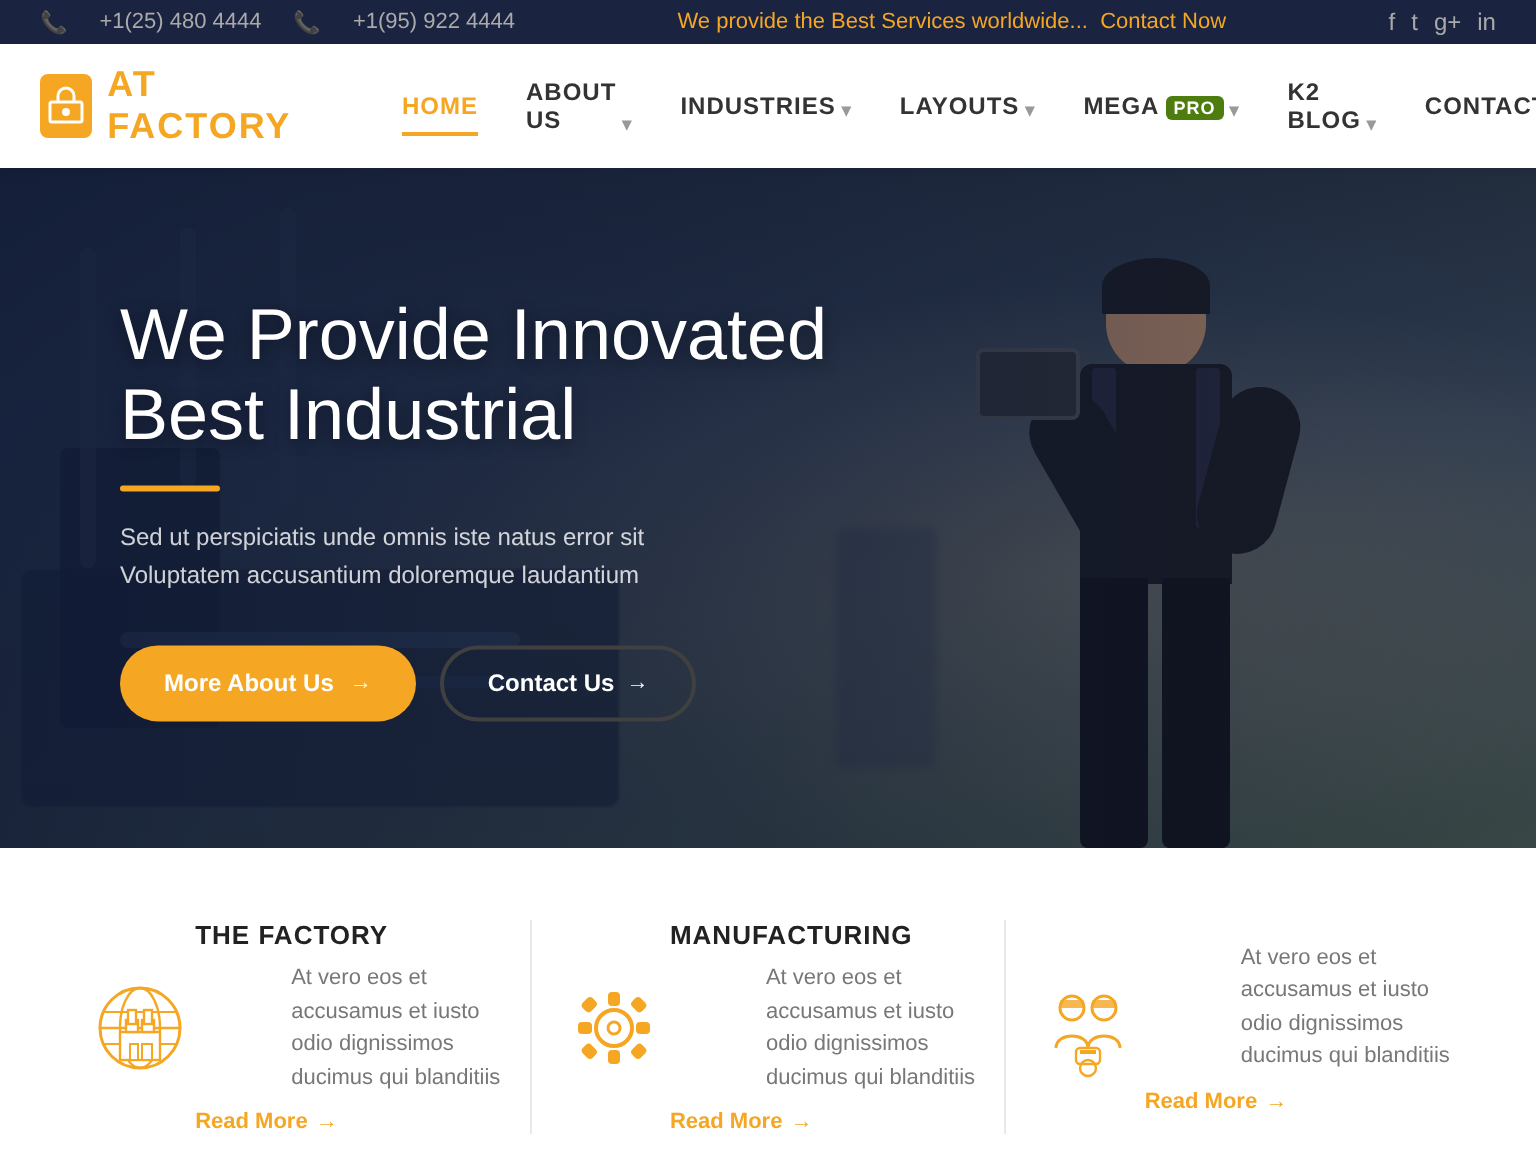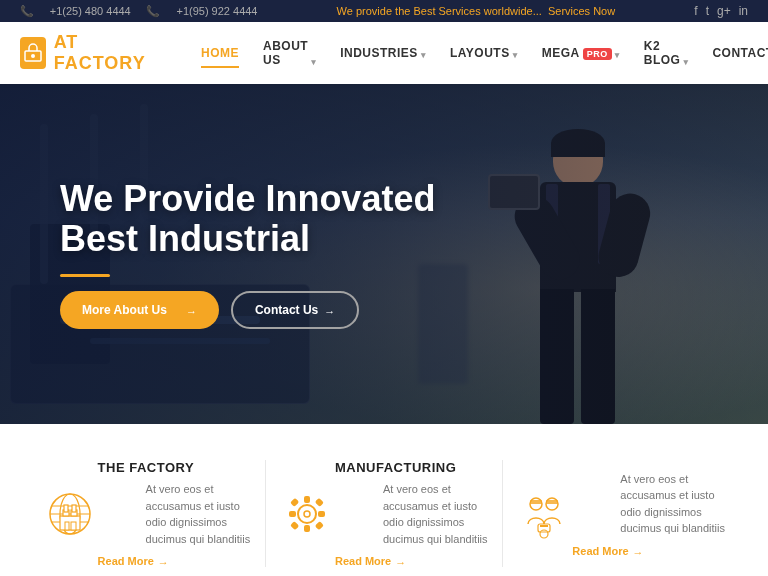--- a/index.html
+++ b/index.html
@@ -62,21 +62,21 @@
       position: relative;
     }
     .nav-item.active { color: #f5a623; }
     .nav-item.active::after {
       content: '';
       position: absolute;
       bottom: -2px; left: 10px; right: 10px;
       height: 2px; background: #f5a623;
     }
     .nav-badge {
-      background: #ef4444; color: #fff;
+      background: #4d7c0f; color: #fff;
       font-size: 9px; padding: 1px 4px;
       border-radius: 3px; font-weight: 700;
     }
     .chevron { font-size: 9px; color: #999; }
     .hamburger { font-size: 18px; color: #555; cursor: pointer; padding: 0 6px; }
 
     
     .hero {
       position: relative;
       width: 100%;
@@ -106,46 +106,46 @@
       background: 
         radial-gradient(ellipse at 70% 60%, rgba(180,160,120,0.4) 0%, transparent 50%),
         linear-gradient(180deg, #2a3540 0%, #3a4a5a 40%, #4a5a4a 100%);
     }
     .hero-content {
       position: absolute; left: 60px; top: 50%;
       transform: translateY(-50%);
       z-index: 2; color: #fff; max-width: 420px;
     }
     .hero-title {
-      font-size: 36px; font-weight: 700;
+      font-size: 36px; font-weight: 400;
       line-height: 1.1; margin-bottom: 16px;
       text-shadow: 0 2px 8px rgba(0,0,0,0.4);
     }
     .hero-divider {
       width: 50px; height: 3px;
       background: #f5a623;
       margin-bottom: 14px;
       border-radius: 2px;
     }
     .hero-text {
       font-size: 12px; color: rgba(255,255,255,0.8);
       line-height: 1.6; margin-bottom: 24px;
       max-width: 320px;
     }
     .hero-buttons { display: flex; gap: 12px; }
     .btn-primary {
       background: #f5a623; color: #fff;
       border: none; padding: 10px 22px;
       border-radius: 25px; font-size: 12px; font-weight: 600;
-      cursor: pointer; display: flex; align-items: center; gap: 19px;
+      cursor: pointer; display: flex; align-items: center; gap: 8px;
       text-transform: capitalize;
     }
     .btn-outline {
       background: transparent; color: #fff;
-      border: 2px solid #a3a3a3; padding: 10px 22px;
+      border: 2px solid #404040; padding: 10px 22px;
       border-radius: 25px; font-size: 12px; font-weight: 600;
       cursor: pointer; display: flex; align-items: center; gap: 6px;
     }
     .btn-arrow { font-size: 11px; }
 
     
     .services {
       background: #fff;
       padding: 36px 40px 30px;
       display: flex;
@@ -183,21 +183,21 @@
 
 <div class="top-bar">
   <div class="top-bar-left">
     <span>📞</span>
     <span>+1(25) 480 4444</span>
     <span>📞</span>
     <span>+1(95) 922 4444</span>
   </div>
   <div class="top-bar-center">
     <span>We provide the Best Services worldwide...</span>
-    &nbsp;<span style="color:#f5a623;cursor:pointer">Services Now</span>
+    &nbsp;<span style="color:#f5a623;cursor:pointer">Contact Now</span>
   </div>
   <div class="top-bar-right">
     <a href="#">f</a>
     <a href="#">t</a>
     <a href="#">g+</a>
     <a href="#">in</a>
   </div>
 </div>
 
 <header class="header">
@@ -282,20 +282,21 @@
 
     <div style="position:absolute;right:300px;bottom:40px;width:50px;height:120px;background:rgba(60,70,80,0.5);border-radius:4px;filter:blur(2px)"></div>
   </div>
   <div class="hero-bg"></div>
   <div class="hero-content">
     <h1 class="hero-title">
       <span>We Provide Innovated</span><br>
       <span>Best Industrial</span>
     </h1>
     <div class="hero-divider"></div>
+    <p class="hero-text">Sed ut perspiciatis unde omnis iste natus error sit Voluptatem accusantium doloremque laudantium</p>
     <div class="hero-buttons">
       <button class="btn-primary">
         <span>More About Us</span>
         <span class="btn-arrow">→</span>
       </button>
       <button class="btn-outline">
         <span>Contact Us</span>
         <span class="btn-arrow">→</span>
       </button>
     </div>

